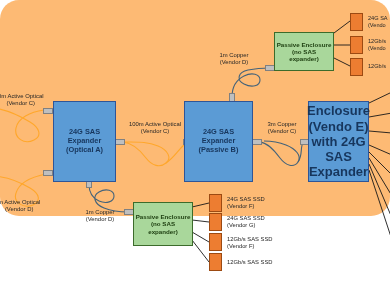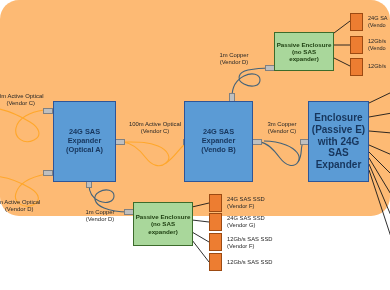--- a/index.html
+++ b/index.html
@@ -81,28 +81,28 @@
       <div>24G SAS</div>
       <div>Expander</div>
       <div>(Optical A)</div>
     </div>
   </div>
 
   <div class="box blue" style="left:184px;top:101px;width:69px;height:81px;font-size:7.4px;">
     <div>
       <div>24G SAS</div>
       <div>Expander</div>
-      <div>(Vendo B)</div>
+      <div>(Passive B)</div>
     </div>
   </div>
 
-  <div class="box blue" style="left:308px;top:101px;width:61px;height:81px;font-size:10px;">
+  <div class="box blue" style="left:308px;top:101px;width:61px;height:81px;font-size:13px;">
     <div>
       <div>Enclosure</div>
-      <div>(Passive E)</div>
+      <div>(Vendo E)</div>
       <div>with 24G SAS</div>
       <div>Expander</div>
     </div>
   </div>
 
   <div class="box green" style="left:274px;top:32px;width:60px;height:39px;font-size:6.2px;">
     <div>
       <div>Passive Enclosure</div>
       <div>(no SAS</div>
       <div>expander)</div>

